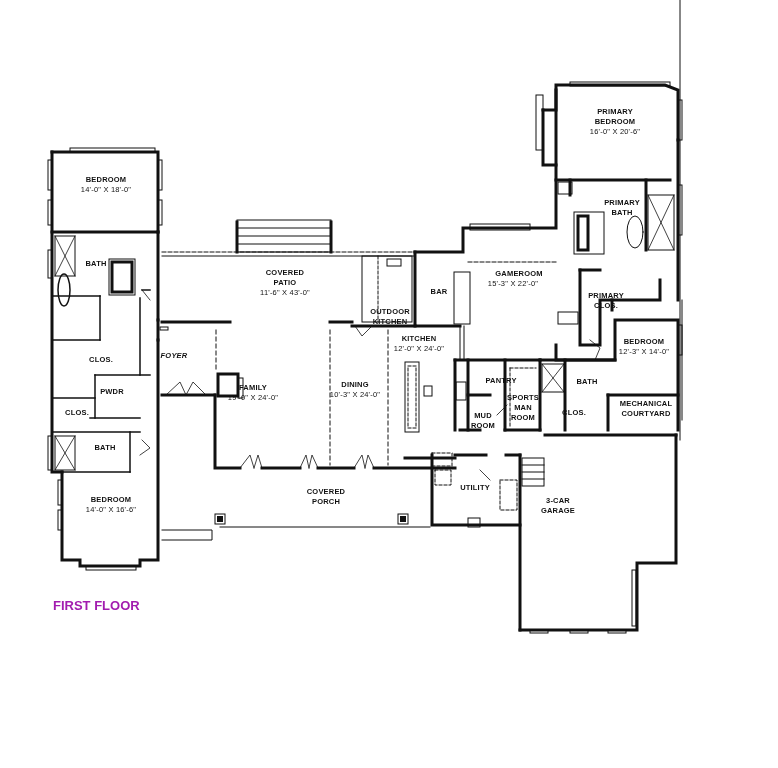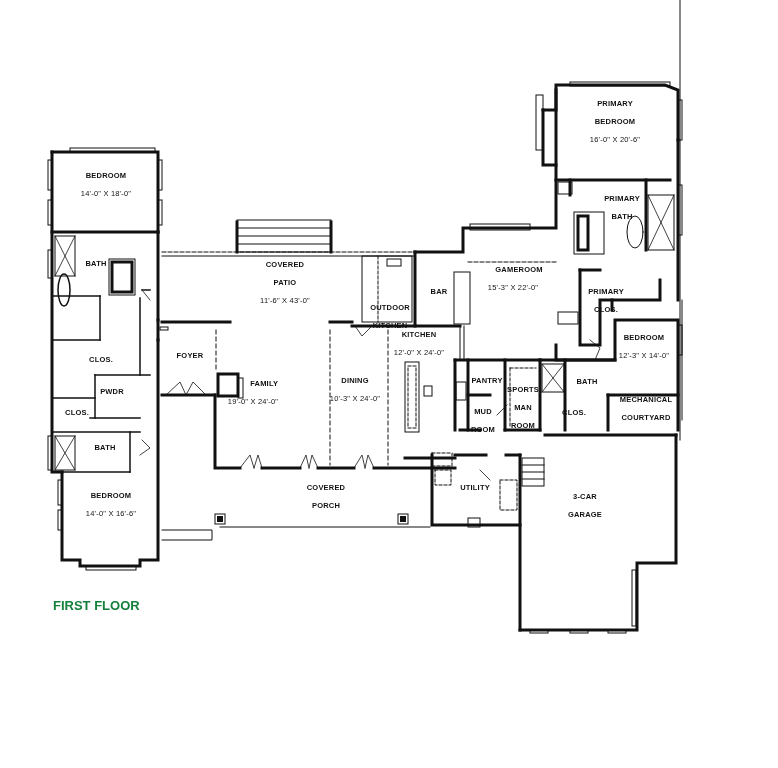--- a/index.html
+++ b/index.html
@@ -1,20 +1,20 @@
 <!DOCTYPE html>
 <html><head>
 <meta charset="utf-8">
 <style>
   html, body { margin:0; padding:0; background:#ffffff; }
   body { width:778px; height:768px; position:relative; overflow:hidden; font-family:"Liberation Sans", sans-serif; }
   #plan { position:absolute; left:0; top:0; }
-  .lbl { position:absolute; text-align:center; color:#111; font-family:"Liberation Sans", sans-serif; font-weight:bold; font-size:7.5px; line-height:18px; white-space:nowrap; transform:translate(-50%,-50%); letter-spacing:0.2px; }
+  .lbl { position:absolute; text-align:center; color:#111; font-family:"Liberation Sans", sans-serif; font-weight:bold; font-size:7.5px; line-height:10px; white-space:nowrap; transform:translate(-50%,-50%); letter-spacing:0.2px; }
   .lbl .dim { display:block; font-weight:normal; font-size:7.5px; }
-  .title { position:absolute; left:53px; top:598px; font-family:"Liberation Sans", sans-serif; font-weight:bold; font-size:13px; color:#15803d; }
+  .title { position:absolute; left:53px; top:598px; font-family:"Liberation Sans", sans-serif; font-weight:bold; font-size:13px; color:#a21caf; }
 </style>
 </head>
 <body>
 
 <svg id="plan" width="778" height="768" viewBox="0 0 778 768" xmlns="http://www.w3.org/2000/svg">
   <g fill="none" stroke="#111" stroke-linecap="square">
 
     <g stroke-width="3">
       <polyline points="52,152 52,472 62,472"></polyline>
       <polyline points="52,152 158,152 158,232"></polyline>
@@ -251,36 +251,36 @@
       <span style="white-space: pre; display: block; margin-top: 30px;">OUTDOOR
 KITCHEN</span>
     </div>
     <div class="lbl" style="left: 439px; top: 292px;">
       <span style="white-space: pre; display: block; text-align: center;">BAR</span>
     </div>
     <div class="lbl" style="left: 513px; top: 279px;">
       <span style="white-space: pre; display: block; margin-left: 12px;">GAMEROOM</span>
       <span class="dim">15'-3" X 22'-0"</span>
     </div>
-    <div class="lbl" style="left: 190px; top: 356px;">
+    <div class="lbl" style="left: 174px; top: 356px; font-style: italic;">
       <span style="white-space: pre; display: block;">FOYER</span>
     </div>
     <div class="lbl" style="left: 253px; top: 393px;">
-      <span style="white-space: pre; display: block; text-align: right;">FAMILY</span>
+      <span style="white-space: pre; display: block;">FAMILY</span>
       <span class="dim">19'-0" X 24'-0"</span>
     </div>
     <div class="lbl" style="left: 355px; top: 390px;">
       <span style="white-space: pre; display: block;">DINING</span>
       <span class="dim">10'-3" X 24'-0"</span>
     </div>
     <div class="lbl" style="left: 419px; top: 344px;">
       <span style="white-space: pre; display: block;">KITCHEN</span>
       <span class="dim">12'-0" X 24'-0"</span>
     </div>
-    <div class="lbl" style="left: 487px; top: 381px;">
+    <div class="lbl" style="left: 501px; top: 381px;">
       <span style="white-space: pre; display: block;">PANTRY</span>
     </div>
     <div class="lbl" style="left: 483px; top: 421px;">
       <span style="white-space: pre; display: block; text-align: center;">MUD
 ROOM</span>
     </div>
     <div class="lbl" style="left: 523px; top: 408px;">
       <span style="white-space: pre; display: block;">SPORTS
 MAN
 ROOM</span>
@@ -308,21 +308,21 @@
     <div class="lbl" style="left: 574px; top: 413px;">
       <span style="white-space: pre; display: block;">CLOS.</span>
     </div>
     <div class="lbl" style="left: 646px; top: 409px;">
       <span style="white-space: pre; display: block;">MECHANICAL
 COURTYARD</span>
     </div>
     <div class="lbl" style="left: 475px; top: 488px;">
       <span style="white-space: pre; display: block;">UTILITY</span>
     </div>
-    <div class="lbl" style="left: 585px; top: 506px;">
+    <div class="lbl" style="left: 558px; top: 506px;">
       <span style="white-space: pre; display: block;">3-CAR
 GARAGE</span>
     </div>
     <div class="lbl" style="left: 326px; top: 497px;">
       <span style="white-space: pre; display: block;">COVERED
 PORCH</span>
     </div>
   </div>
 <div class="title">FIRST FLOOR</div>
 

